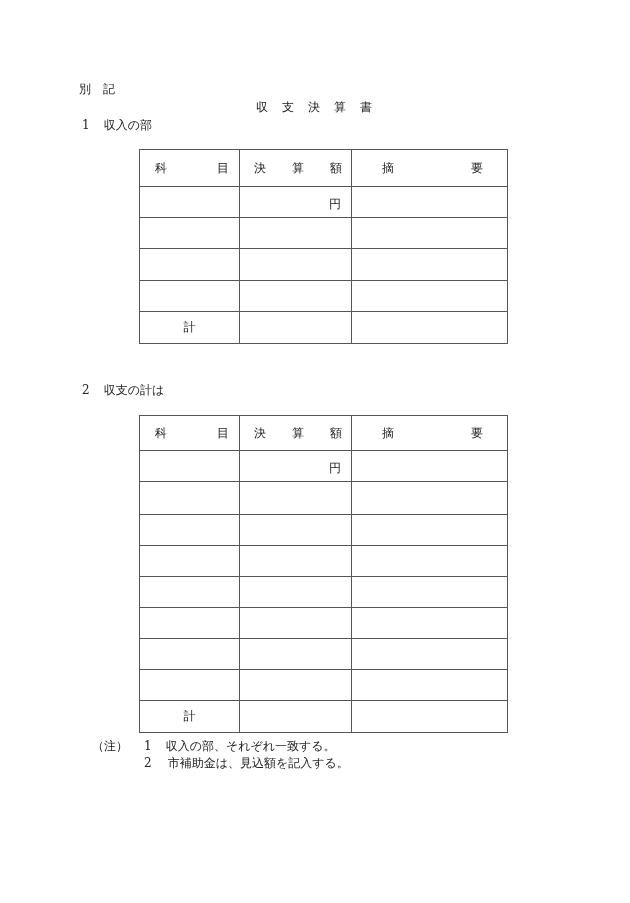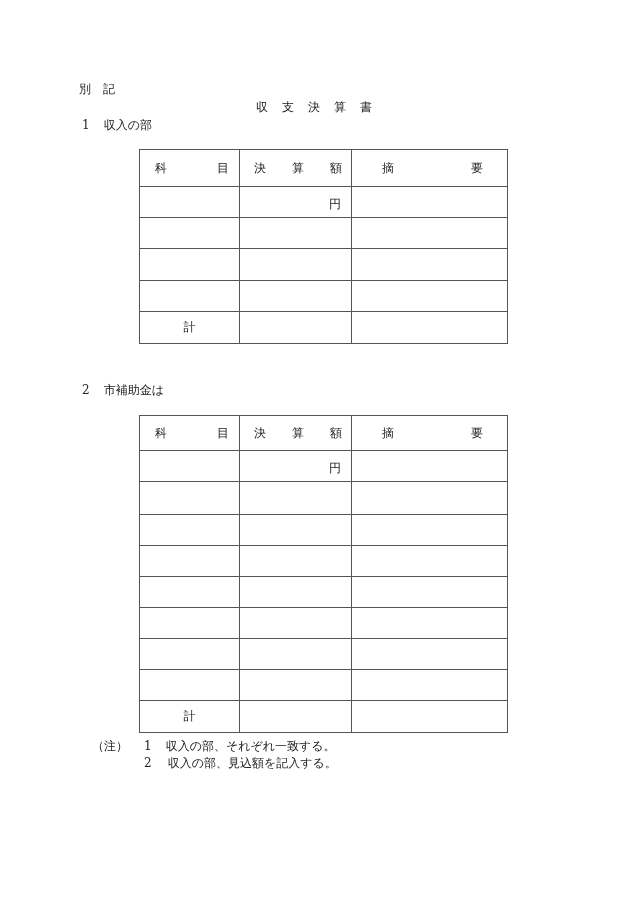--- a/index.html
+++ b/index.html
@@ -86,21 +86,21 @@
   </tr>
   <tr style="height:32px;">
     <td class="c1 total">計</td>
     <td class="c2"></td>
     <td class="c3"></td>
   </tr>
 </tbody>
   </table>
 
 <div class="abs" style="left:82px; top:382px;">
-  <span>2</span><span style="display:inline-block;width:14px"></span><span>市補助金は</span>
+  <span>2</span><span style="display:inline-block;width:14px"></span><span>収支の計は</span>
 </div>
 
 <table class="ledger" style="top:415px;">
   <tbody>
       <tr style="height:35px;">
     <td class="c1">
           <div class="hdr-cell">
             <span>科</span>
             <span>目</span>
           </div>
@@ -165,14 +165,14 @@
     <td class="c3"></td>
   </tr>
 </tbody>
   </table>
 
 <div class="abs" style="left:92px; top:738px;">（注）</div>
 <div class="abs" style="left:144px; top:738px;">
   <span>1</span><span style="display:inline-block;width:14px"></span><span>収入の部、それぞれ一致する。</span>
 </div>
 <div class="abs" style="left:144px; top:755px;">
-  <span>2</span><span style="display:inline-block;width:16px"></span><span>収入の部、見込額を記入する。</span>
+  <span>2</span><span style="display:inline-block;width:16px"></span><span>市補助金は、見込額を記入する。</span>
 </div>
 
 </body></html>

